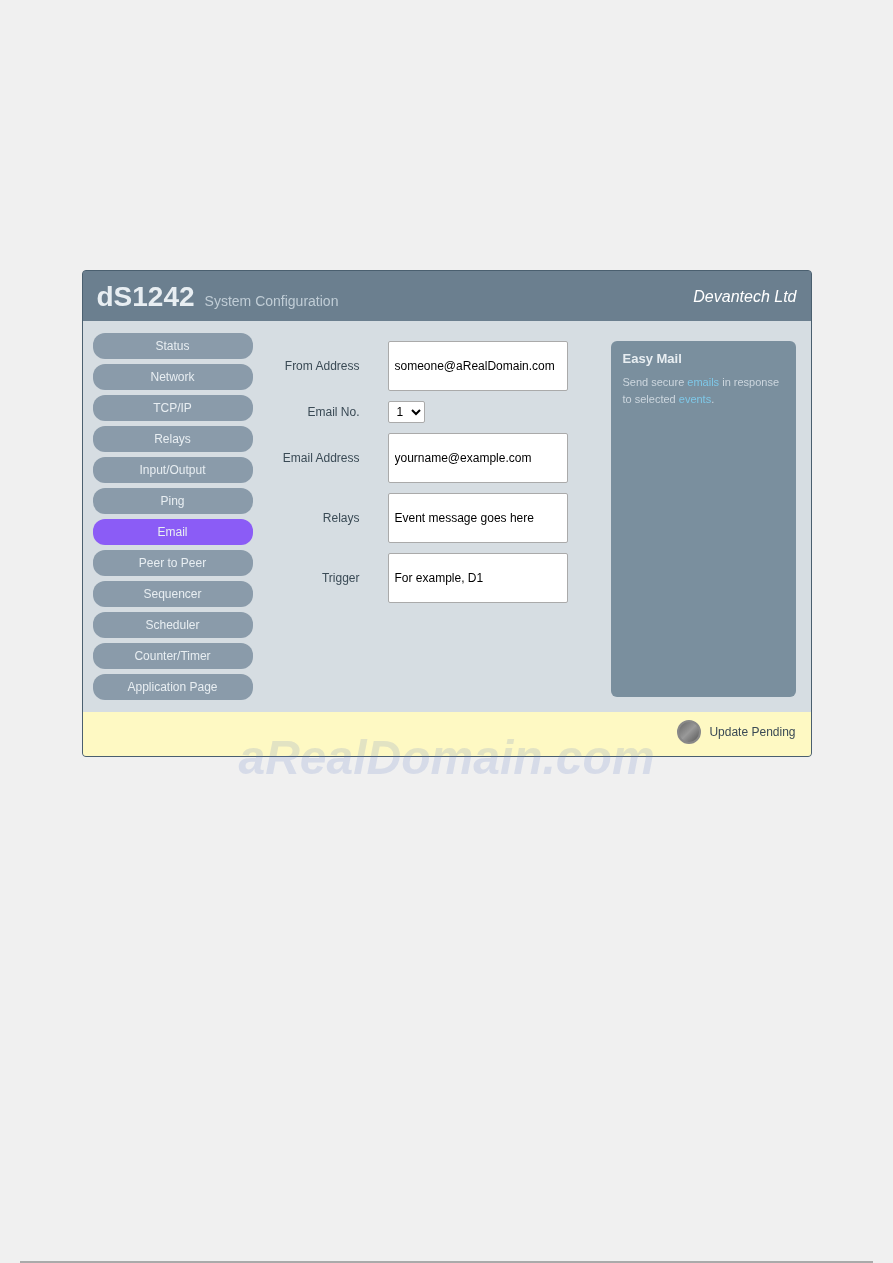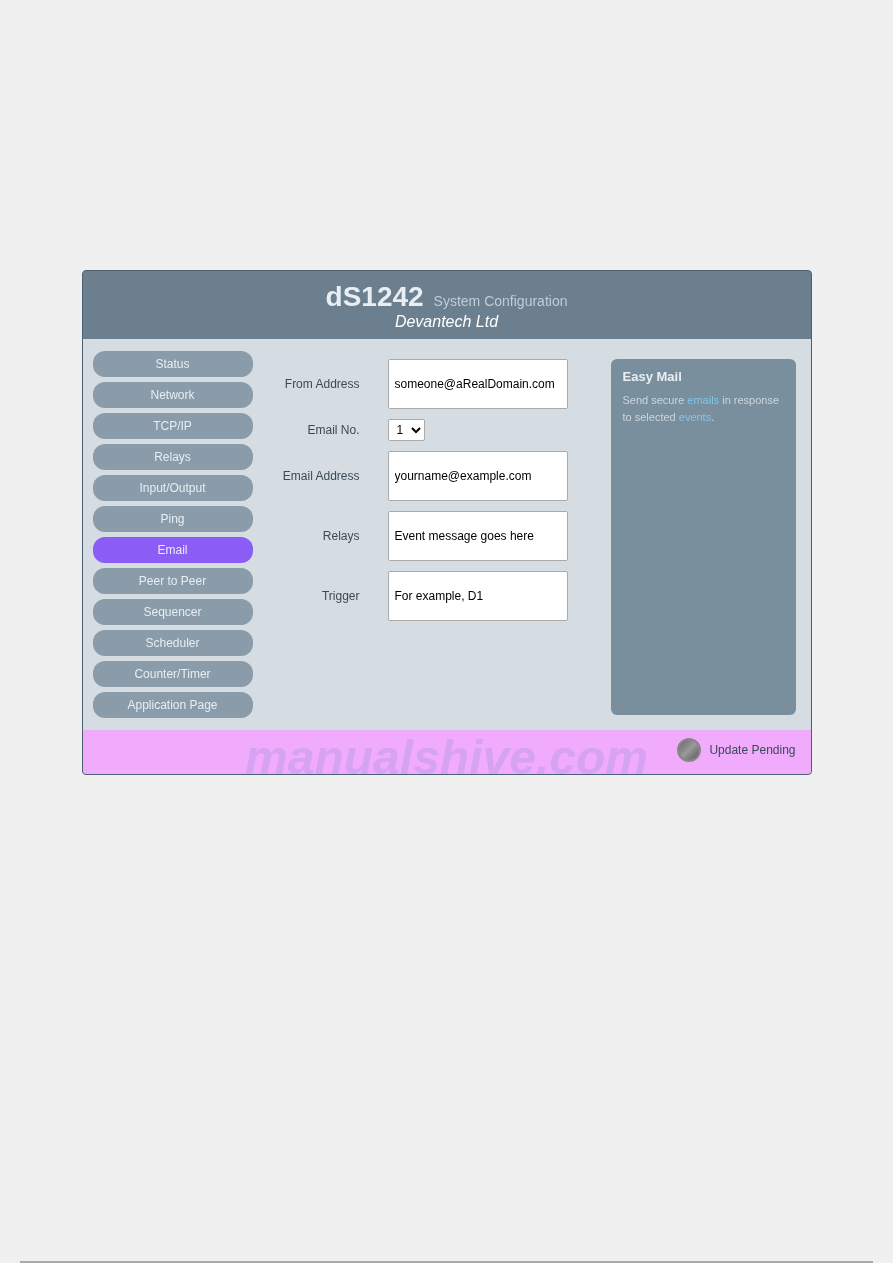--- a/index.html
+++ b/index.html
@@ -29,21 +29,20 @@
       overflow: hidden;
     }
 
     
     .app-header {
       background: #6b7f8f;
       padding: 10px 14px 8px 14px;
       display: flex;
       align-items: center;
       justify-content: space-between;
-      flex-direction: column;
     }
 
     .app-title-group {
       display: flex;
       align-items: baseline;
       gap: 10px;
     }
 
     .app-title-main {
       font-size: 28px;
@@ -166,21 +165,21 @@
       color: #ccd6de;
     }
 
     .info-panel-text a {
       color: #7ec8e8;
       text-decoration: none;
     }
 
     
     .app-footer {
-      background: #f0abfc;
+      background: #fef9c3;
       padding: 8px 15px 12px 15px;
       display: flex;
       justify-content: flex-end;
       align-items: center;
     }
 
     .update-pending {
       display: flex;
       align-items: center;
       gap: 8px;
@@ -299,18 +298,18 @@
     </div>
 
     <div class="app-footer">
       <div class="update-pending">
         <span class="update-icon"></span>
         <span>Update Pending</span>
       </div>
     </div>
   </div>
 
-  <div class="watermark">manualshive.com</div>
+  <div class="watermark">aRealDomain.com</div>
 
   <div class="bottom-section">
     <hr class="divider-line">
   </div>
 </div>
 
 </body></html>

